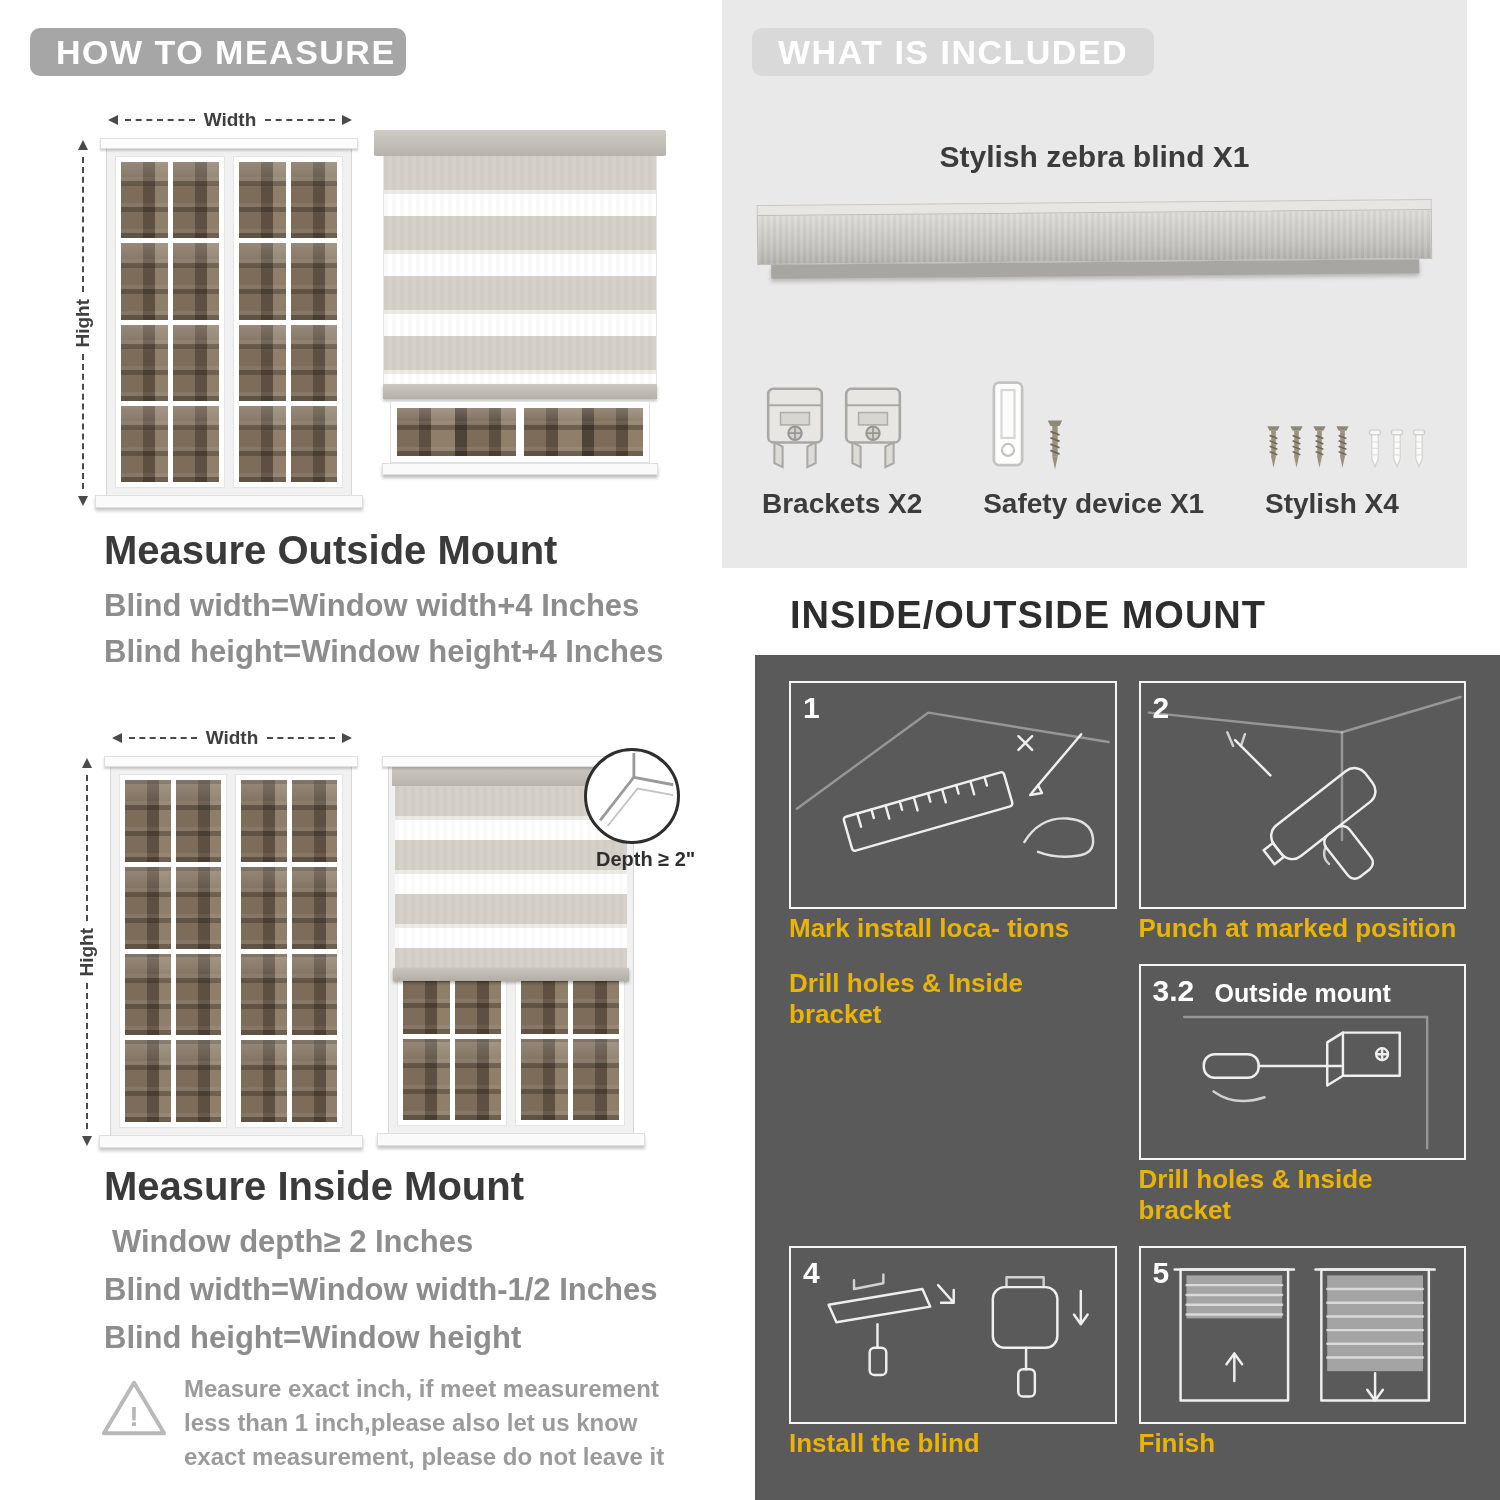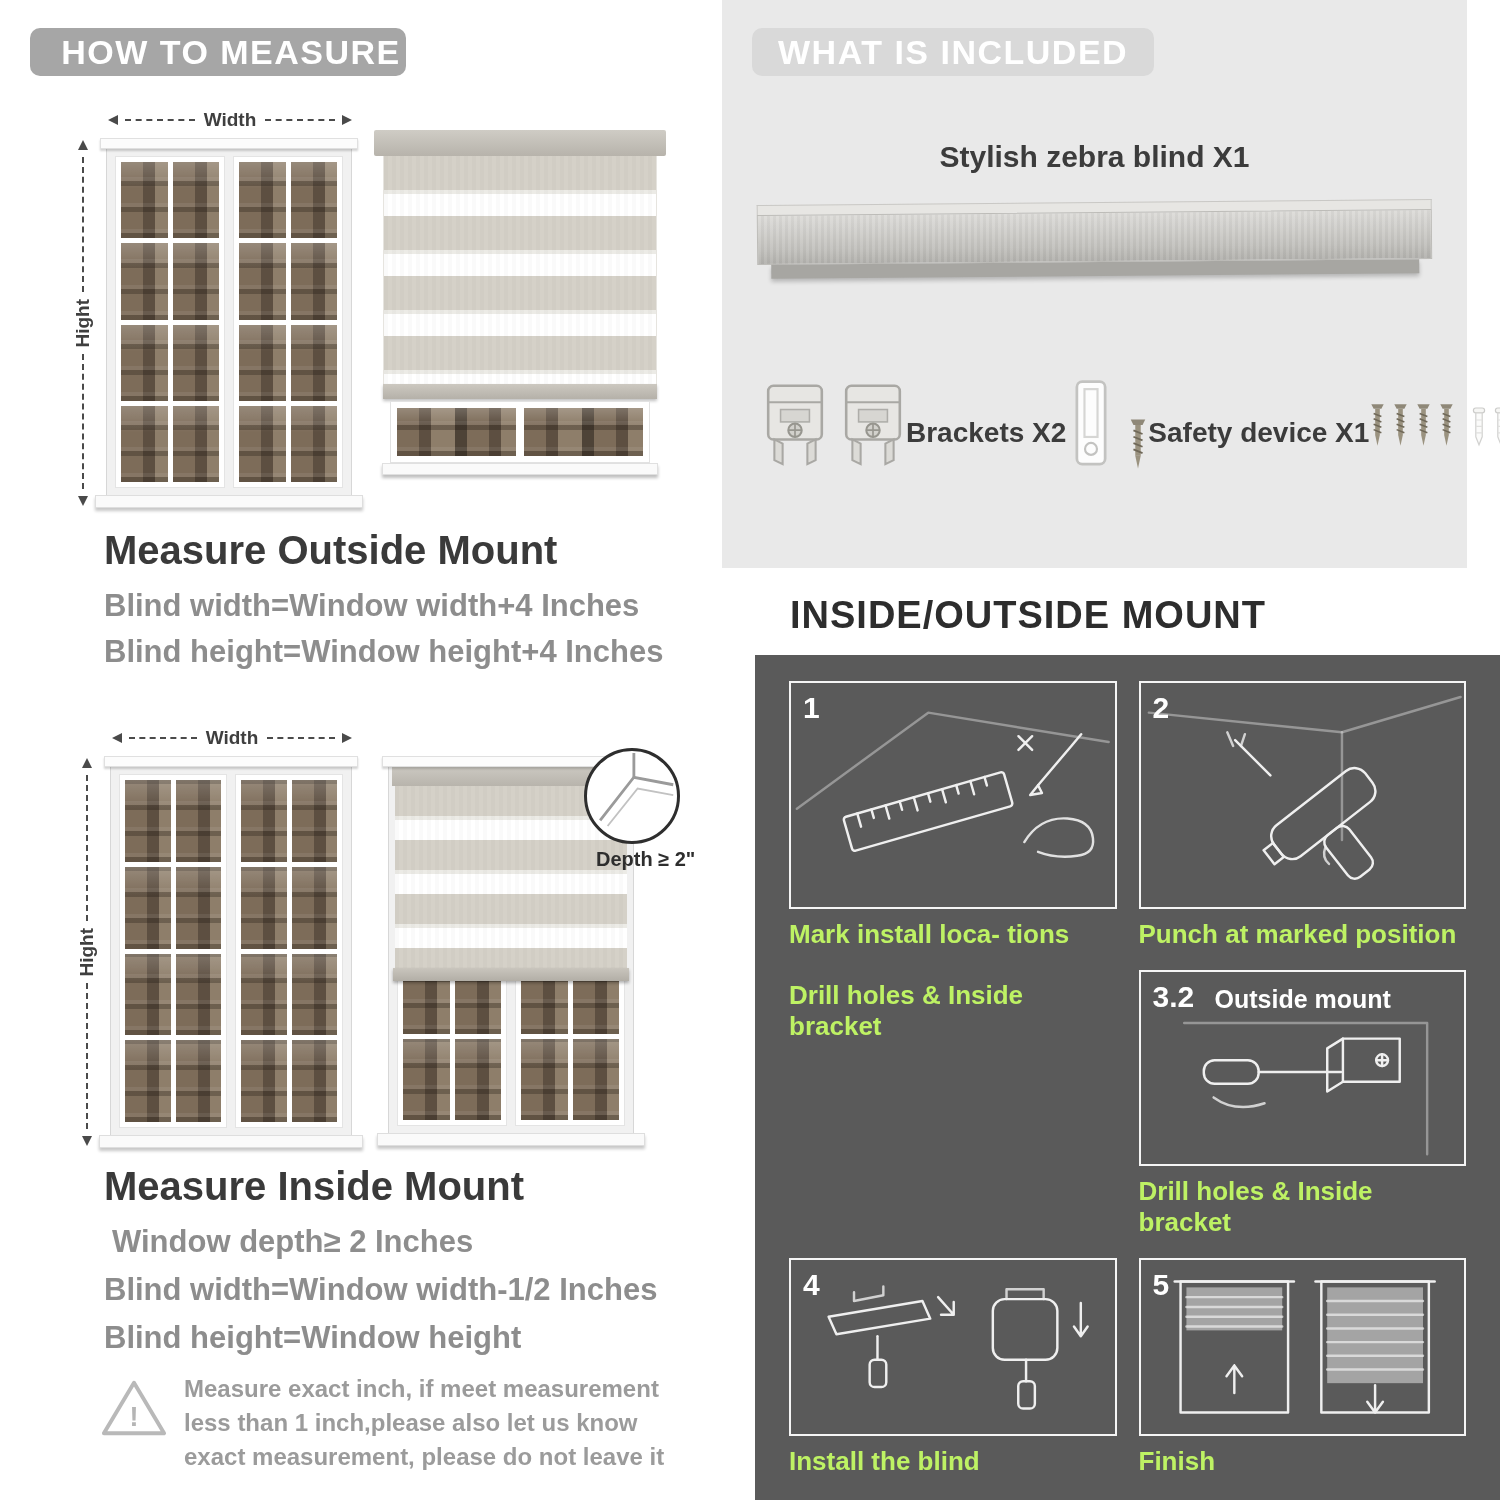--- a/index.html
+++ b/index.html
@@ -3,21 +3,21 @@
 <meta charset="utf-8">
 <style>
   * { margin:0; padding:0; box-sizing:border-box; }
   html,body { background:#fff; }
   body { font-family:"Liberation Sans", sans-serif; }
   .page { position:relative; width:1500px; height:1500px; background:#fff; overflow:hidden; }
 
   
   .pill-banner { position:absolute; display:flex; align-items:center; padding-left:26px;
     border-radius:10px; color:#fff; font-size:34px; font-weight:bold; letter-spacing:1.5px; }
-  .banner-left { left:30px; top:28px; width:376px; height:48px; background:#a6a6a6;justify-content:center; }
+  .banner-left { left:30px; top:28px; width:376px; height:48px; background:#a6a6a6; }
   .banner-right { left:30px; top:28px; width:402px; height:48px; background:#d9d9d9; }
 
   .sec-title { position:absolute; font-size:40px; font-weight:bold; color:#3a3a3a; }
   .sec-line  { position:absolute; font-size:31px; font-weight:bold; color:#8d8d8d; }
 
   
   .h-arrow { position:absolute; display:flex; align-items:center; gap:7px; height:20px; }
   .h-arrow .dash { flex:1; height:0; border-top:2px dashed #4a4a4a; }
   .tri-l { width:0; height:0; border-top:5px solid transparent; border-bottom:5px solid transparent; border-right:10px solid #4a4a4a; }
   .tri-r { width:0; height:0; border-top:5px solid transparent; border-bottom:5px solid transparent; border-left:10px solid #4a4a4a; }
@@ -86,36 +86,36 @@
   .cassette-big { position:absolute; left:35px; top:202px; width:675px; transform:rotate(-0.5deg); }
   .cb-top { height:10px; background:#e7e6e3; border:1px solid #c9c8c5; border-bottom:none; }
   .cb-face { height:50px;
     background:
       repeating-linear-gradient(90deg, rgba(255,255,255,.06) 0 3px, rgba(0,0,0,.03) 3px 6px),
       linear-gradient(180deg,#dddcd9,#c3c2be 70%,#b3b2ae); border:1px solid #bdbcb8; }
   .cb-lip { height:14px; width:96%; margin:0 auto; background:#a7a6a2; box-shadow:0 3px 4px rgba(0,0,0,.22); }
 
   .inc-items { position:absolute; left:40px; right:40px; top:330px; height:190px;
     display:flex; justify-content:space-between; }
-  .inc-item { display:flex; align-items:center; justify-content:flex-end; }
+  .inc-item { display:flex; flex-direction:column; justify-content:flex-end; }
   .inc-icons { display:flex; align-items:flex-end; gap:12px; }
   .inc-label { margin-top:16px; font-size:28px; font-weight:bold; color:#3c3c3c; white-space:nowrap; }
 
   
   .mount-title { position:absolute; left:790px; top:594px; font-size:38px; font-weight:bold;
     color:#2d2d2d; letter-spacing:1px; }
   .dark-panel { position:absolute; left:755px; top:655px; width:745px; height:845px; background:#5a5a5a;
     padding:26px 34px; display:grid; grid-template-columns:1fr 1fr; column-gap:22px; row-gap:20px;
     align-content:start; }
   .step { display:flex; flex-direction:column; }
   .step-box { position:relative; border:2px solid #f5f5f5; width:100%; }
   .step-box.h1 { height:228px; } .step-box.h2 { height:196px; } .step-box.h3 { height:178px; }
   .step-num { position:absolute; top:8px; left:12px; color:#fff; font-size:30px; font-weight:bold; z-index:2; }
   .step-tag { position:absolute; top:13px; left:74px; color:#fff; font-size:25px; font-weight:bold; z-index:2; }
-  .step-caption { margin-top:10px; color:#bef264; font-size:26px; font-weight:bold; }
+  .step-caption { margin-top:4px; color:#eab308; font-size:26px; font-weight:bold; }
   .step-box svg { position:absolute; inset:0; width:100%; height:100%; }
 </style>
 </head>
 <body>
 
 <div class="page">
 
   <div class="pill-banner banner-left">
     <span>HOW TO MEASURE</span>
   </div>

